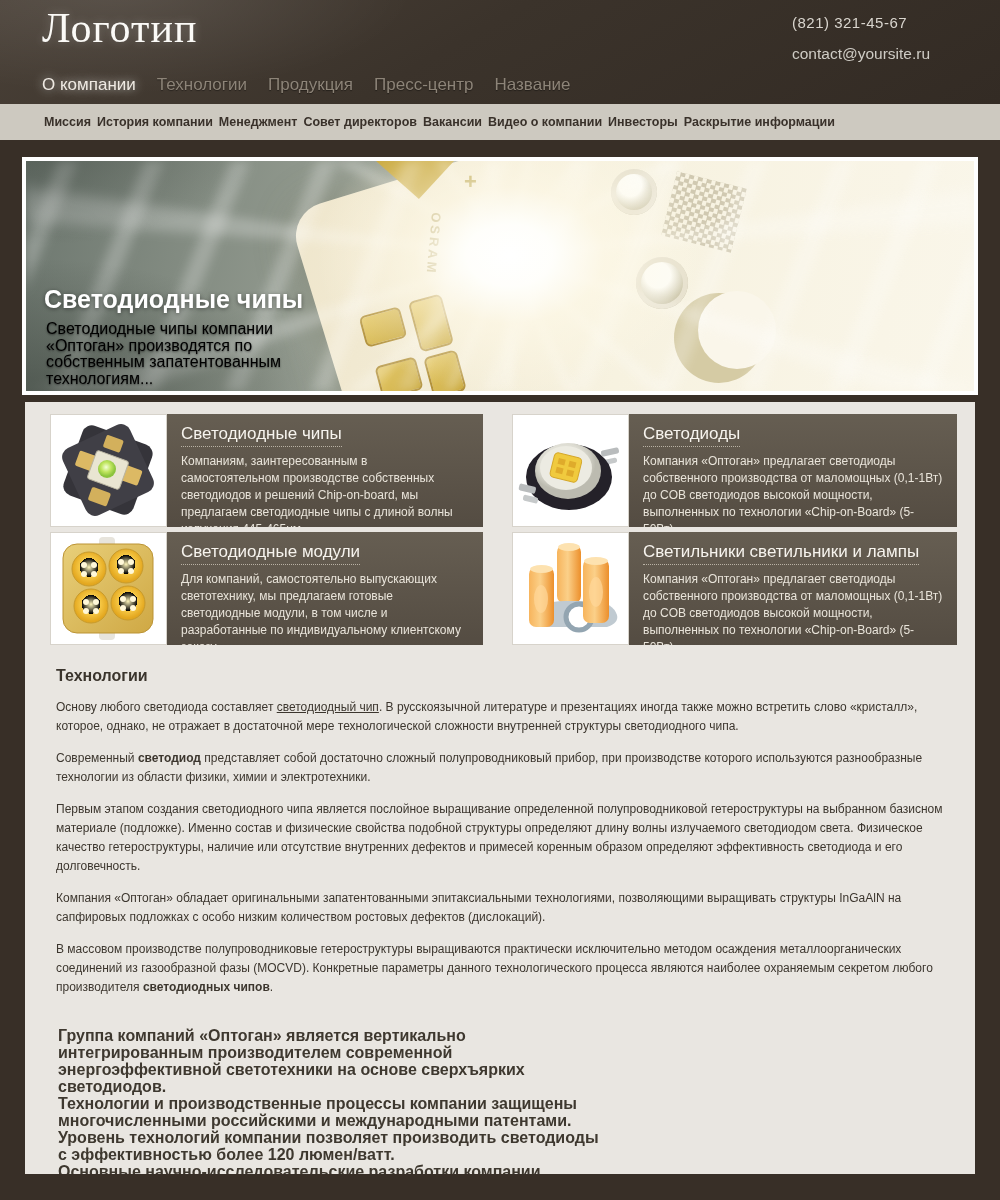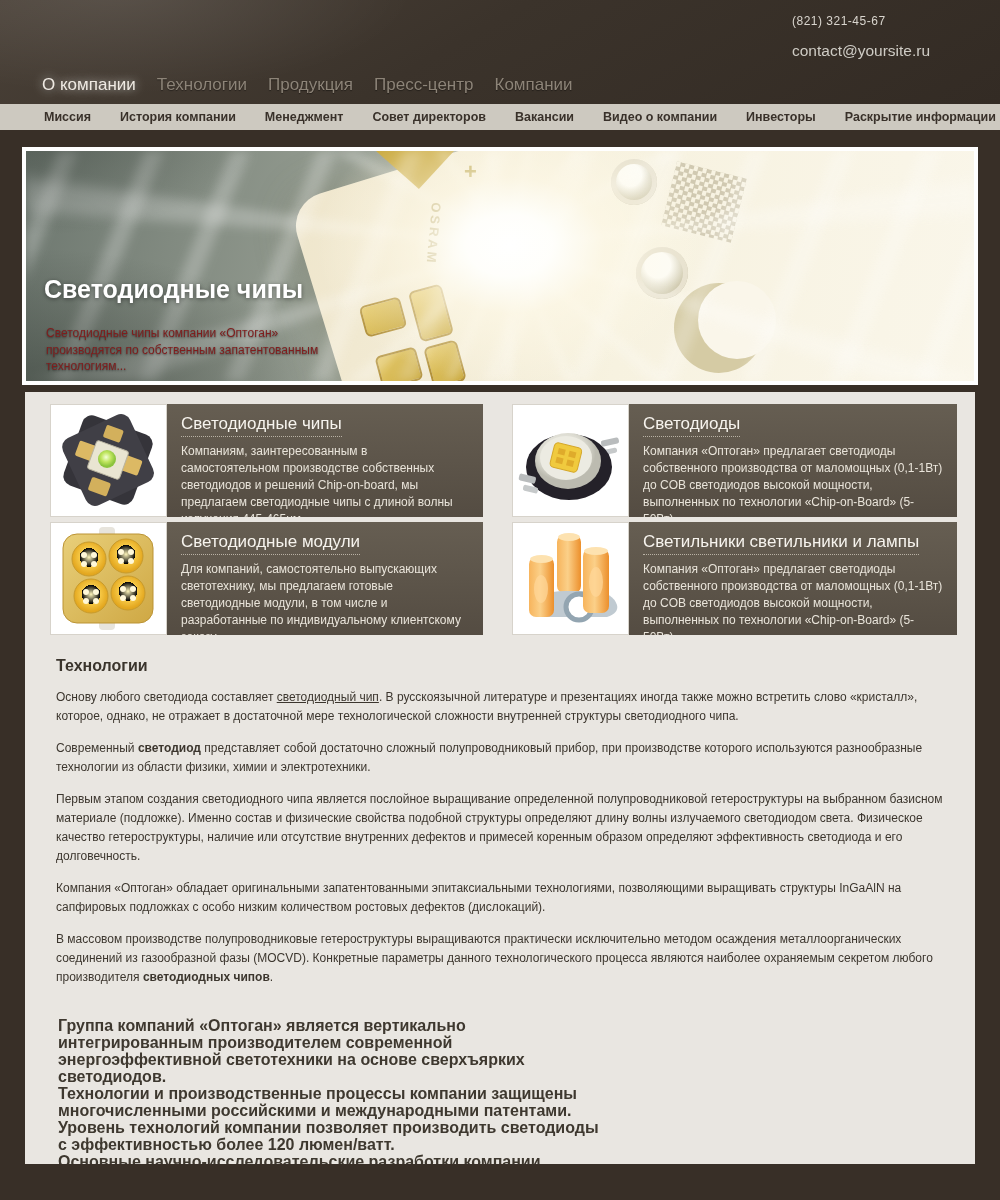--- a/index.html
+++ b/index.html
@@ -10,31 +10,31 @@
 
   
   .site-header { position:relative; height:104px;
     background:
       radial-gradient(ellipse 420px 150px at 12% -10%, rgba(255,255,255,.10), rgba(255,255,255,0) 70%),
       linear-gradient(150deg, #4a4138 0%, #3b332b 45%, #332b24 100%); }
   .logo { position:absolute; left:42px; top:4px;
     font-family:"Liberation Serif", serif; font-size:42px; letter-spacing:1px;
     color:#fbfaf7; text-shadow:0 0 10px rgba(255,255,255,.25); }
   .contact { position:absolute; right:38px; top:14px; width:170px; text-align:left; }
-  .contact .phone { font-size:12px; color:#d9d5ce; letter-spacing:.5px; }
+  .contact .phone { font-size:15px; color:#d9d5ce; letter-spacing:.5px; }
   .contact .email { margin-top:14px; font-size:15.5px; color:#cfccc5; }
   .main-nav { position:absolute; left:42px; bottom:9px; display:flex; gap:21px; }
   .main-nav .nav-item { font-size:17px; color:#8d8478; cursor:pointer;
     text-shadow:0 1px 1px rgba(0,0,0,.4); }
   .main-nav .nav-item.active { color:#efeae3;
     text-shadow:0 0 9px rgba(255,255,255,.55), 0 0 18px rgba(255,255,255,.3); }
 
   
-  .subnav { height:26px; background:#cdc9c0; display:flex; align-items:center;
-    padding-left:44px; gap:29px; }
+  .subnav { height:36px; background:#cdc9c0; display:flex; align-items:center;
+    padding-left:44px; gap:6px; }
   .subnav .subnav-item { font-size:12.5px; font-weight:600; color:#39312a; cursor:pointer; white-space:nowrap; }
 
   
   .banner-frame { position:relative; width:956px; margin:17px auto 0; height:238px;
     border:4px solid #ffffff; overflow:hidden; background:#9aa096; }
   .banner-layer { position:absolute; inset:0; }
   .bl-base { background:linear-gradient(100deg,#6e7870 0%, #8f978c 28%, #c4c9bd 55%, #efeee2 76%, #eef0ea 100%); }
   .bl-board { position:absolute; left:300px; top:-70px; width:780px; height:380px;
     transform:rotate(-17deg); border-radius:34px;
     background:linear-gradient(115deg,#efe6cc,#f7f2e0 40%,#fbf8ee);
@@ -71,22 +71,22 @@
   .bl-beams { background:repeating-conic-gradient(from 0deg at 51% 41%,
       rgba(255,255,255,0) 0deg 9deg, rgba(255,255,255,.45) 11deg 13deg, rgba(255,255,255,0) 15deg 24deg);
     filter:blur(4px); opacity:.55; }
   .bl-glow { background:radial-gradient(ellipse 430px 310px at 51% 41%,
       #ffffff 0%, rgba(255,255,252,.96) 10%, rgba(255,250,233,.6) 22%, rgba(255,248,230,0) 45%); }
   .bl-shade { background:
       radial-gradient(ellipse 520px 260px at 0% 110%, rgba(35,42,36,.5), rgba(35,42,36,0) 60%),
       radial-gradient(ellipse 400px 180px at 0% -10%, rgba(45,52,46,.4), rgba(45,52,46,0) 60%); }
   .banner-title { position:absolute; left:18px; top:124px; font-size:25px; color:#ffffff;
     text-shadow:0 1px 4px rgba(0,0,0,.45); }
-  .banner-desc { position:absolute; left:20px; top:174px; width:295px; font-size:12px;
-    line-height:16.5px; color:#7f1d1d; text-shadow:0 1px 2px rgba(0,0,0,.5); }
+  .banner-desc { position:absolute; left:20px; top:160px; width:295px; font-size:16px;
+    line-height:16.5px; color:#000000; text-shadow:0 1px 2px rgba(0,0,0,.5); }
 
   
   .content { position:relative; width:950px; margin:7px auto 0; height:772px;
     background:#e9e6e1; display:flex; flex-direction:column; overflow:hidden; }
   .cards { display:grid; grid-template-columns:433px 445px; column-gap:29px; row-gap:5px;
     padding:12px 0 0 25px; }
   .card { display:flex; height:113px; cursor:pointer; }
   .card-img { width:117px; height:113px; background:#ffffff; border:1px solid #d7d3cb;
     padding:4px; flex:none; }
   .card-img svg { display:block; width:107px; height:103px; }
@@ -110,30 +110,31 @@
   .footer-links .flink { cursor:pointer; }
   .footer-links .sep { margin:0 4px; }
   .copyright { font-size:12px; font-weight:600; color:#3b352d; }
 </style>
 </head>
 <body>
 
 <div class="page">
 
   <header class="site-header">
+    <div class="logo">Логотип</div>
     <div class="contact">
       <div class="phone">(821) 321-45-67</div>
       <div class="email">contact@yoursite.ru</div>
     </div>
     <nav class="main-nav">
         <span class="nav-item active">О компании</span>
         <span class="nav-item">Технологии</span>
         <span class="nav-item">Продукция</span>
         <span class="nav-item">Пресс-центр</span>
-        <span class="nav-item">Компании</span>
+        <span class="nav-item">Название</span>
       </nav>
   </header>
 
   <nav class="subnav">
       <span class="subnav-item">Миссия</span>
       <span class="subnav-item">История компании</span>
       <span class="subnav-item">Менеджмент</span>
       <span class="subnav-item">Совет директоров</span>
       <span class="subnav-item">Вакансии</span>
       <span class="subnav-item">Видео о компании</span>

